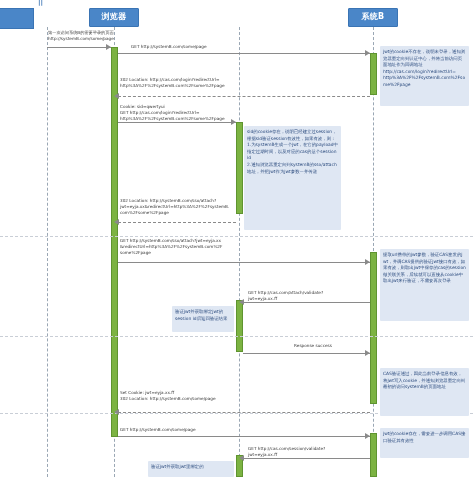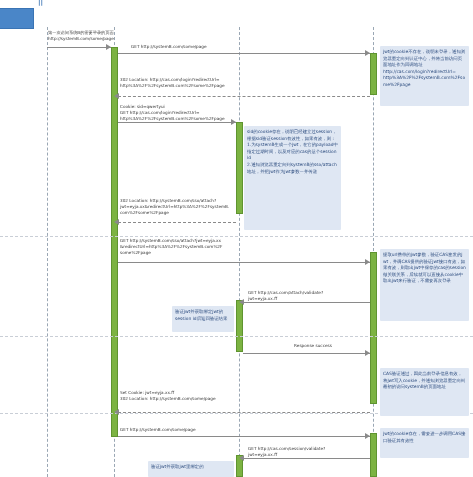--- a/index.html
+++ b/index.html
@@ -127,22 +127,28 @@
 </style>
 </head>
 <body>
 
 <div id="diagram">
 
   <div class="corner-mark" style="left:38px; top:-2px;">||</div>
 
   <div class="caller-box" style="left:-28px; top:8px; width:60px; height:19px;"></div>
 
-
-
+  <div class="participant" style="left:89px; top:8px; width:50px; height:19px;">
+    <span>浏览器</span>
+  </div>
+
+
+  <div class="participant" style="left:348px; top:8px; width:50px; height:19px;">
+    <span>系统B</span>
+  </div>
 
   <div class="lifeline" style="left:47px; top:27px; height:450px;"></div>
   <div class="lifeline" style="left:114px; top:27px; height:450px;"></div>
   <div class="lifeline" style="left:239px; top:27px; height:450px;"></div>
   <div class="lifeline" style="left:373px; top:27px; height:450px;"></div>
 
   <div class="activation" style="left:111px; top:47px; height:390px;"></div>
   <div class="activation" style="left:370px; top:53px; height:42px;"></div>
   <div class="activation" style="left:236px; top:122px; height:92px;"></div>
   <div class="activation" style="left:370px; top:252px; height:152px;"></div>

